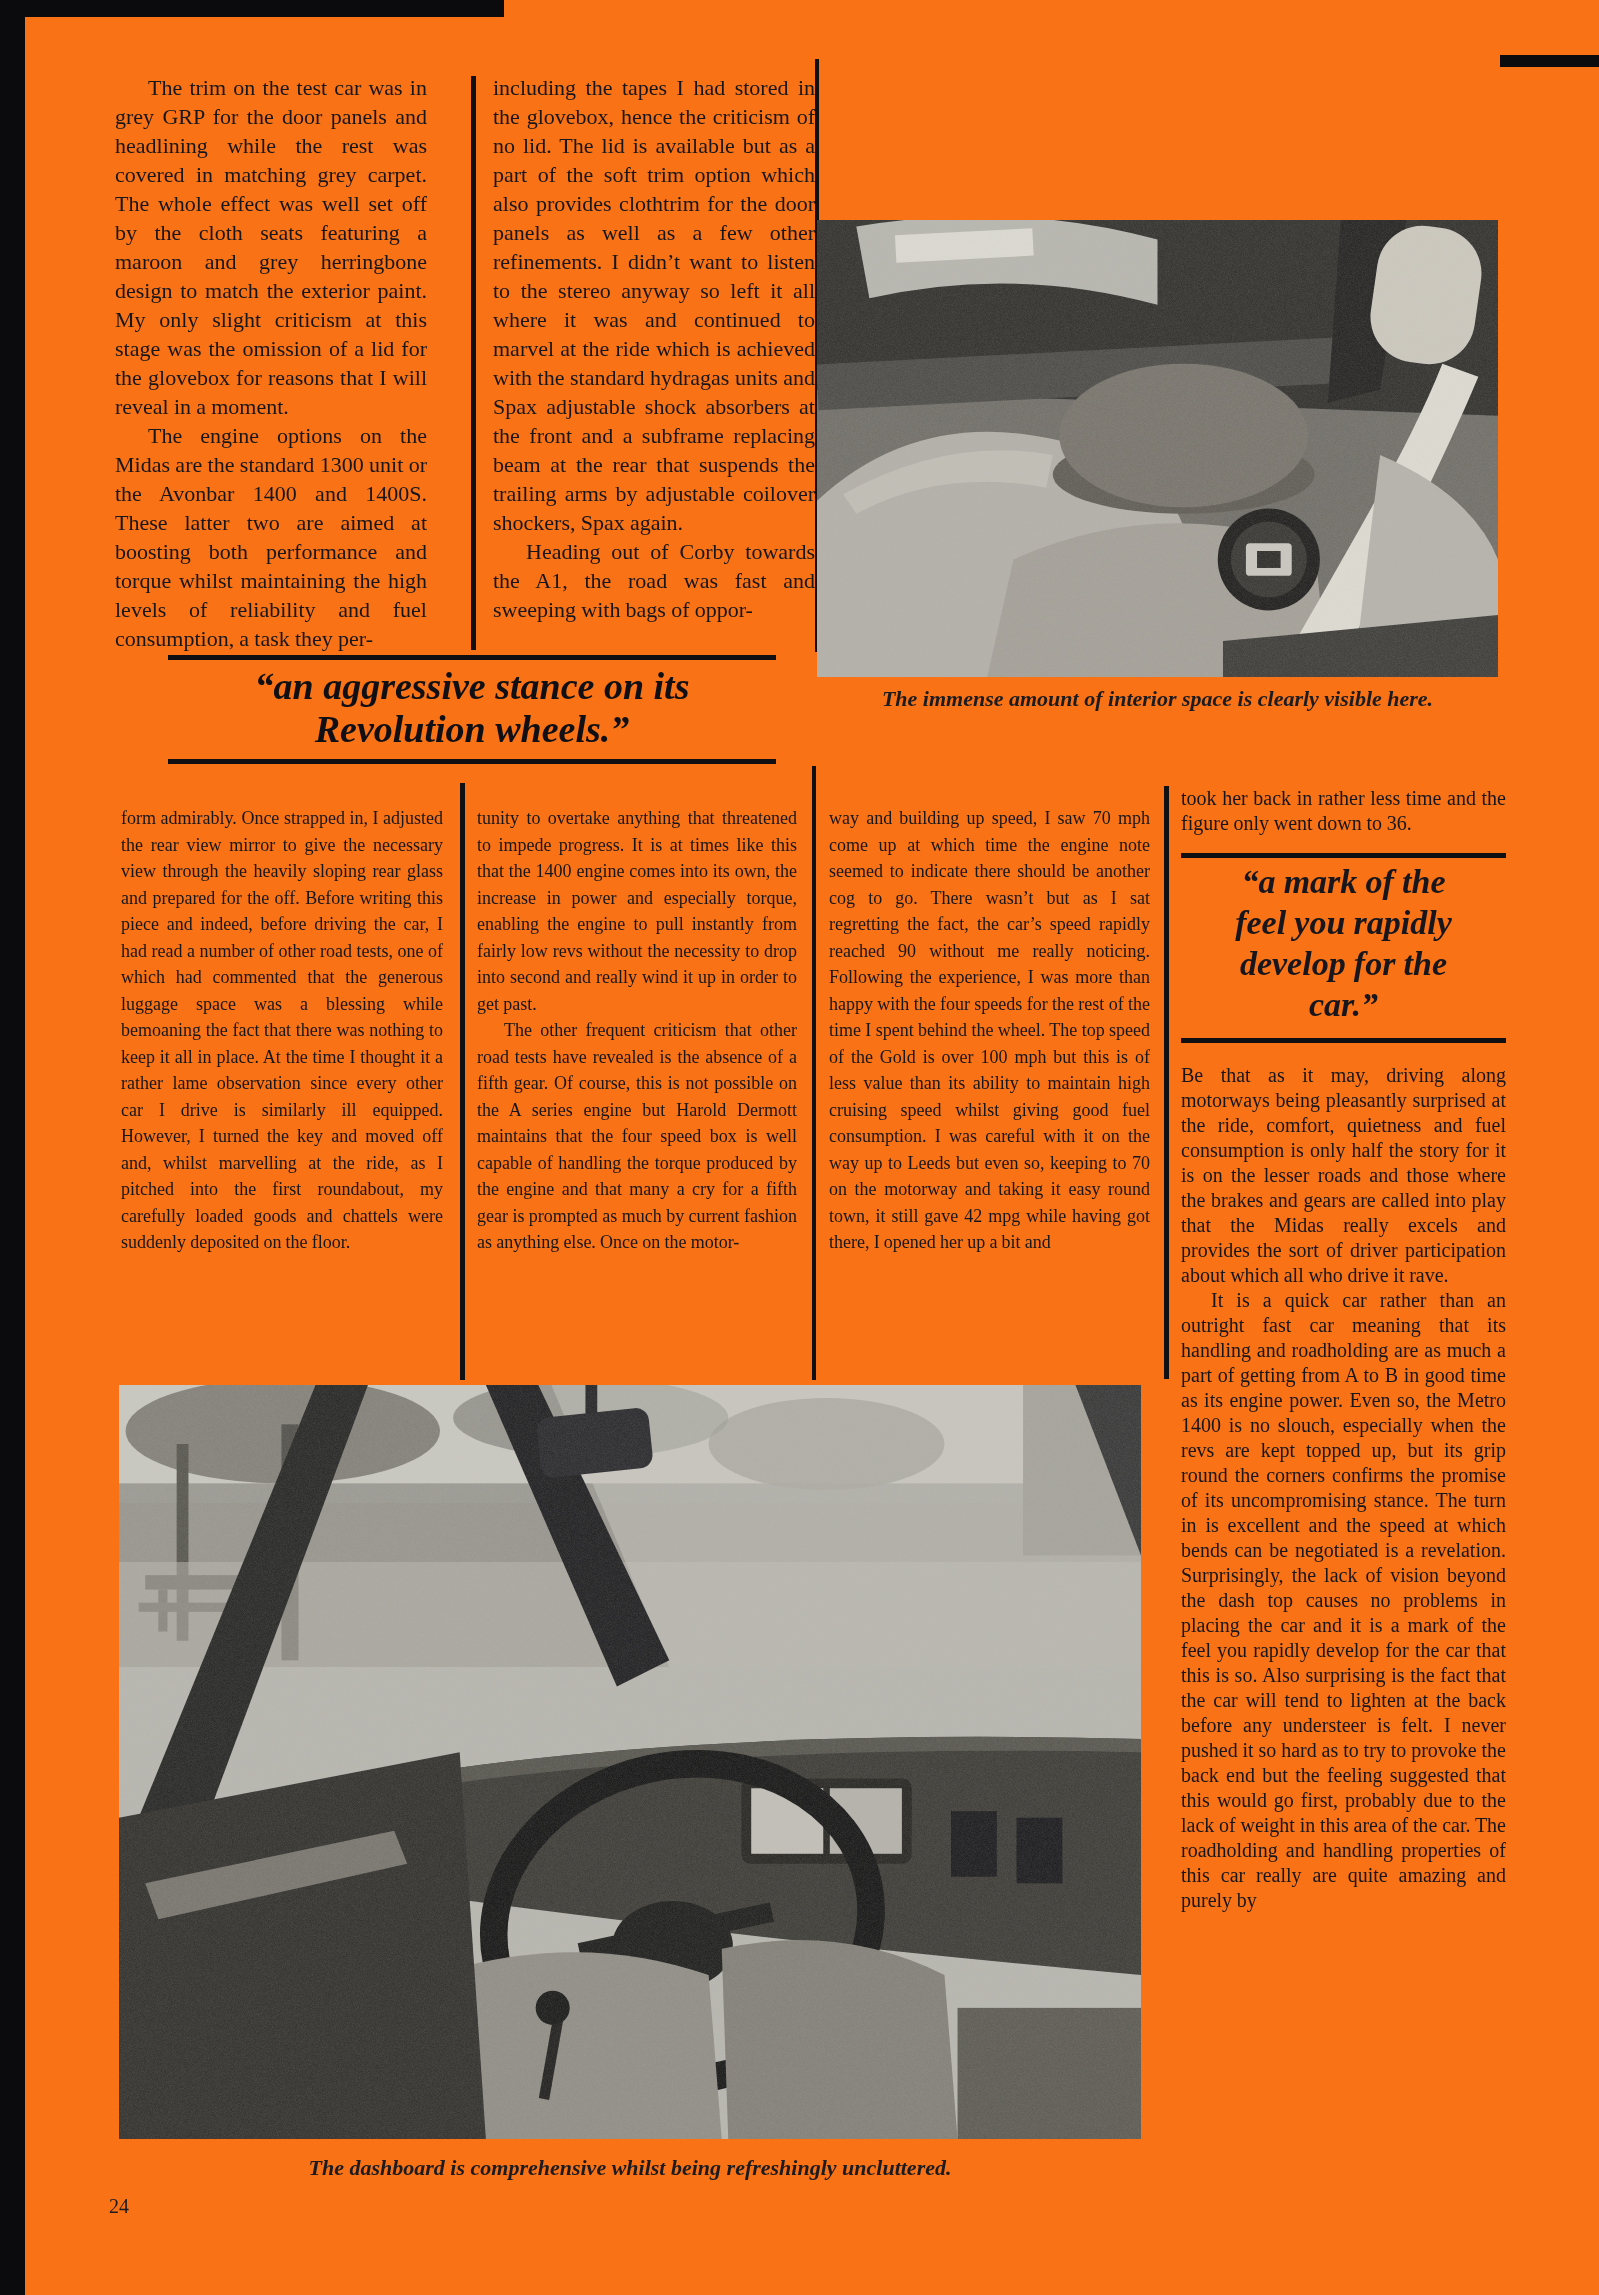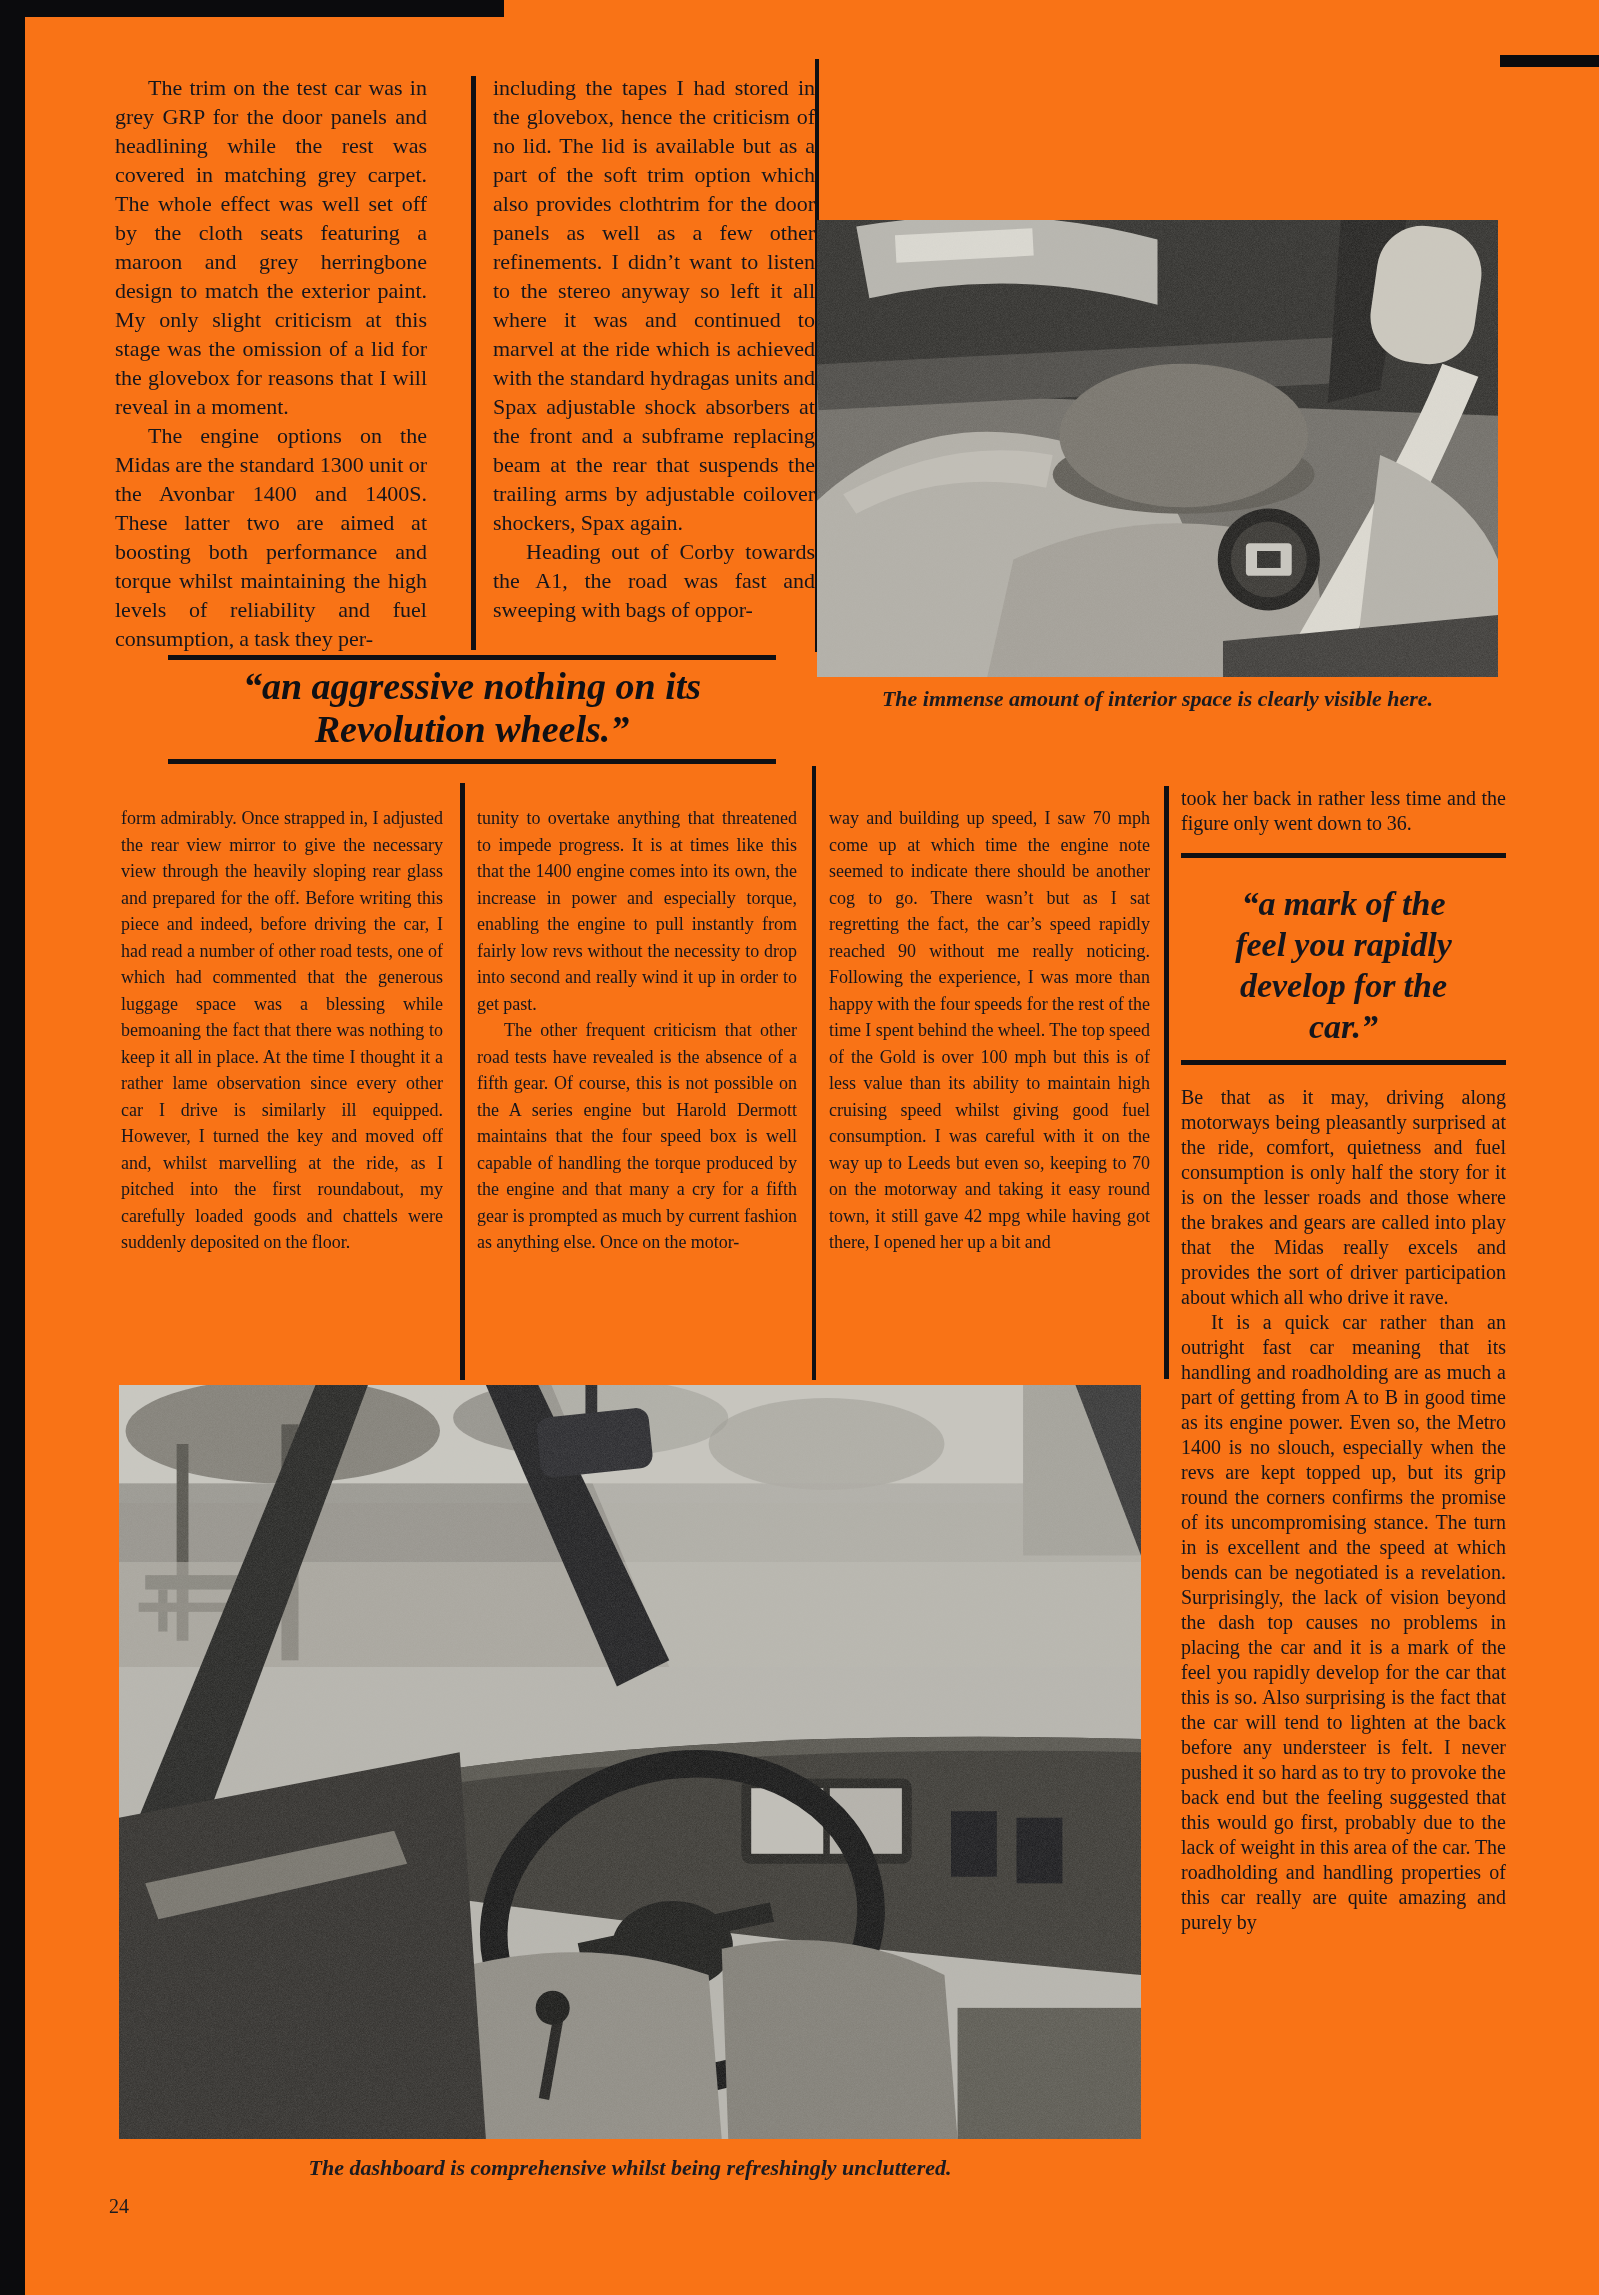--- a/index.html
+++ b/index.html
@@ -36,21 +36,21 @@
   .vruleD { left:812px; top:766px; width:3.9px; height:614px; }
   .vruleE { left:1164px; top:786px; width:4.6px; height:593px; }
 
   .pullquote {
     position:absolute; text-align:center;
     font-style:italic; font-weight:bold; color:#101014;
     border-top:6.5px solid #101013; border-bottom:6.5px solid #101013;
   }
   .pq1 { left:840px; top:122px; width:735px; padding:17px 5.2px 15.7px; font-size:42px; line-height:48px; }
   .pq2 { left:168px;  top:655px; width:608px; padding:5.2px 0 7.9px;  font-size:38px; line-height:43px; border-width:5.9px; }
-  .pq3 { position:static; margin:17px 0 19.6px; padding:25px 0 13px; font-size:34px; line-height:41px;
+  .pq3 { position:static; margin:17px 0 19.6px; padding:3px 0 13px; font-size:34px; line-height:41px;
          border-top:5.9px solid #101013; border-bottom:5.9px solid #101013;
          text-align:center; font-style:italic; font-weight:bold; text-indent:0; }
 
   .photo { position:absolute; overflow:hidden; background:#7a776f; }
   .photo1 { left:817px; top:220px; width:681px; height:457px; }
   .photo2 { left:119px; top:1385px; width:1022px; height:754px; }
   .photo svg { display:block; width:100%; height:100%; }
 
   .caption { position:absolute; text-align:center; font-style:italic; font-weight:bold; font-size:22px; color:#1b1b20; }
   .cap1 { left:817px; top:686px; width:681px; }
@@ -112,21 +112,21 @@
       </g>
       <path d="M955,220 C900,360 800,520 700,700 L790,700 C880,520 960,360 1010,240 Z" fill="#dedbd2"></path>
       <path d="M860,360 Q1000,420 1040,520 L1040,700 L820,700 Q840,520 860,360 Z" fill="#b5b2aa"></path>
       <path d="M620,645 L1040,605 L1040,700 L620,700 Z" fill="#3b3936"></path>
       <rect width="1040" height="700" filter="url(#grain1)"></rect>
     </svg>
   </figure>
   <div class="caption cap1">The immense amount of interior space is clearly visible here.</div>
 
   <div class="pullquote pq2">
-    <div>“an aggressive nothing on its</div>
+    <div>“an aggressive stance on its</div>
     <div>Revolution wheels.”</div>
   </div>
 
   <section class="col mid mid1">
     <p>form admirably. Once strapped in, I adjusted the rear view mirror to give the necessary view through the heavily sloping rear glass and prepared for the off. Before writing this piece and indeed, before driving the car, I had read a number of other road tests, one of which had commented that the generous luggage space was a blessing while bemoaning the fact that there was nothing to keep it all in place. At the time I thought it a rather lame observation since every other car I drive is similarly ill equipped. However, I turned the key and moved off and, whilst marvelling at the ride, as I pitched into the first roundabout, my carefully loaded goods and chattels were suddenly deposited on the floor.</p>
   </section>
 
   <div class="vrule vruleC"></div>
 
   <section class="col mid mid2">

